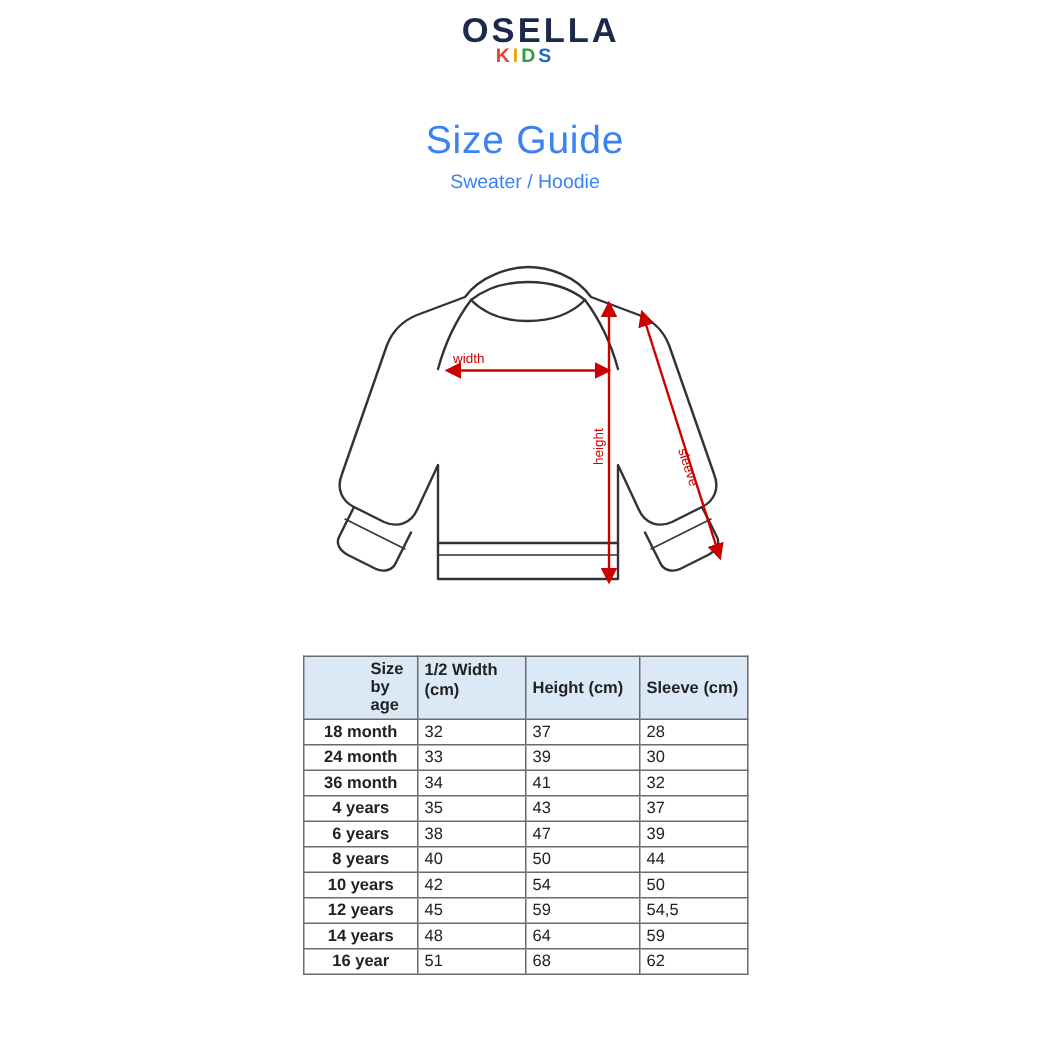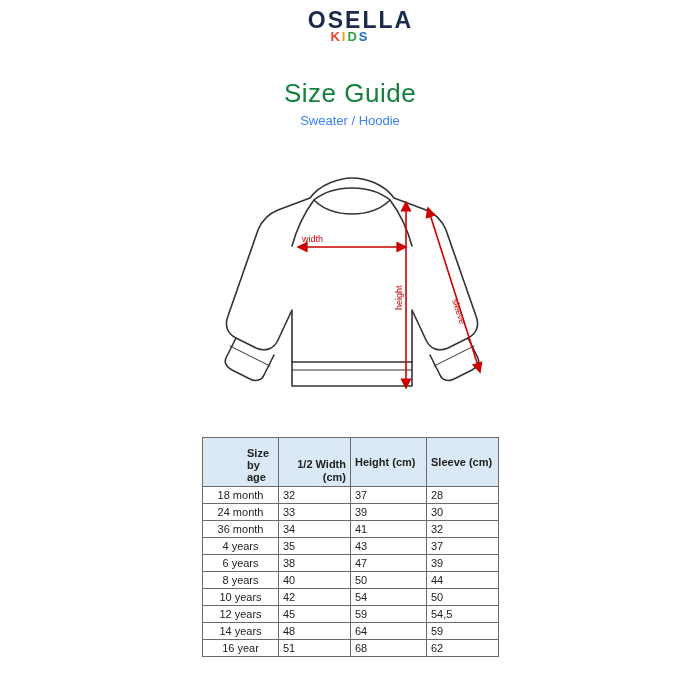--- a/index.html
+++ b/index.html
@@ -49,21 +49,21 @@
   .brand-kids span:nth-child(4) { color: #1b6ec2; }
 
   
   .title {
     position: absolute;
     top: 78px;
     left: 0;
     width: 700px;
     text-align: center;
     font-size: 26px;
-    color: #15803d;
+    color: #3b82f6;
     font-weight: normal;
     letter-spacing: 0.5px;
   }
   .subtitle {
     position: absolute;
     top: 113px;
     left: 0;
     width: 700px;
     text-align: center;
     font-size: 13px;
@@ -103,34 +103,34 @@
     vertical-align: middle;
   }
   .size-table thead th.col-age {
     text-align: left;
     vertical-align: bottom;
     padding-bottom: 3px;
     width: 76px;
     padding-left: 44px;
   }
   .size-table thead th.col-w {
-    text-align: right;
+    text-align: left;
     vertical-align: top;
-    padding-top: 20px;
+    padding-top: 3px;
     width: 72px;
     line-height: 13px;
   }
   .size-table thead th.col-h {
     width: 76px;
   }
   .size-table thead th.col-s {
     width: 72px;
   }
   .size-table tbody td.age {
-    font-weight: normal;
+    font-weight: bold;
     text-align: center;
   }
 </style>
 </head>
 <body>
 
 <div class="page">
 
   <div class="brand">
     <div class="brand-osella">

